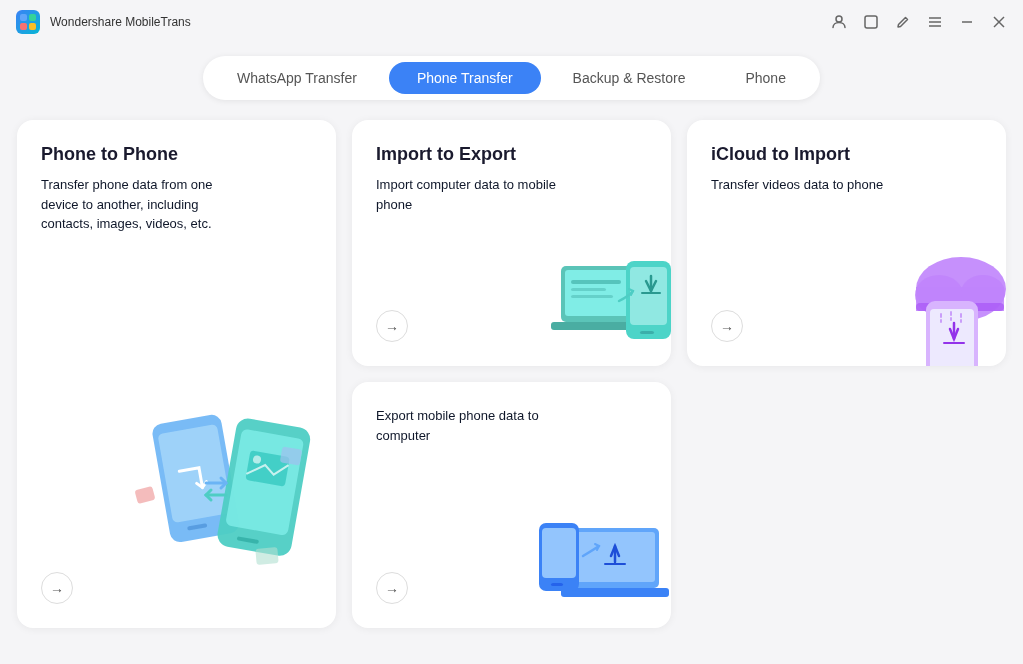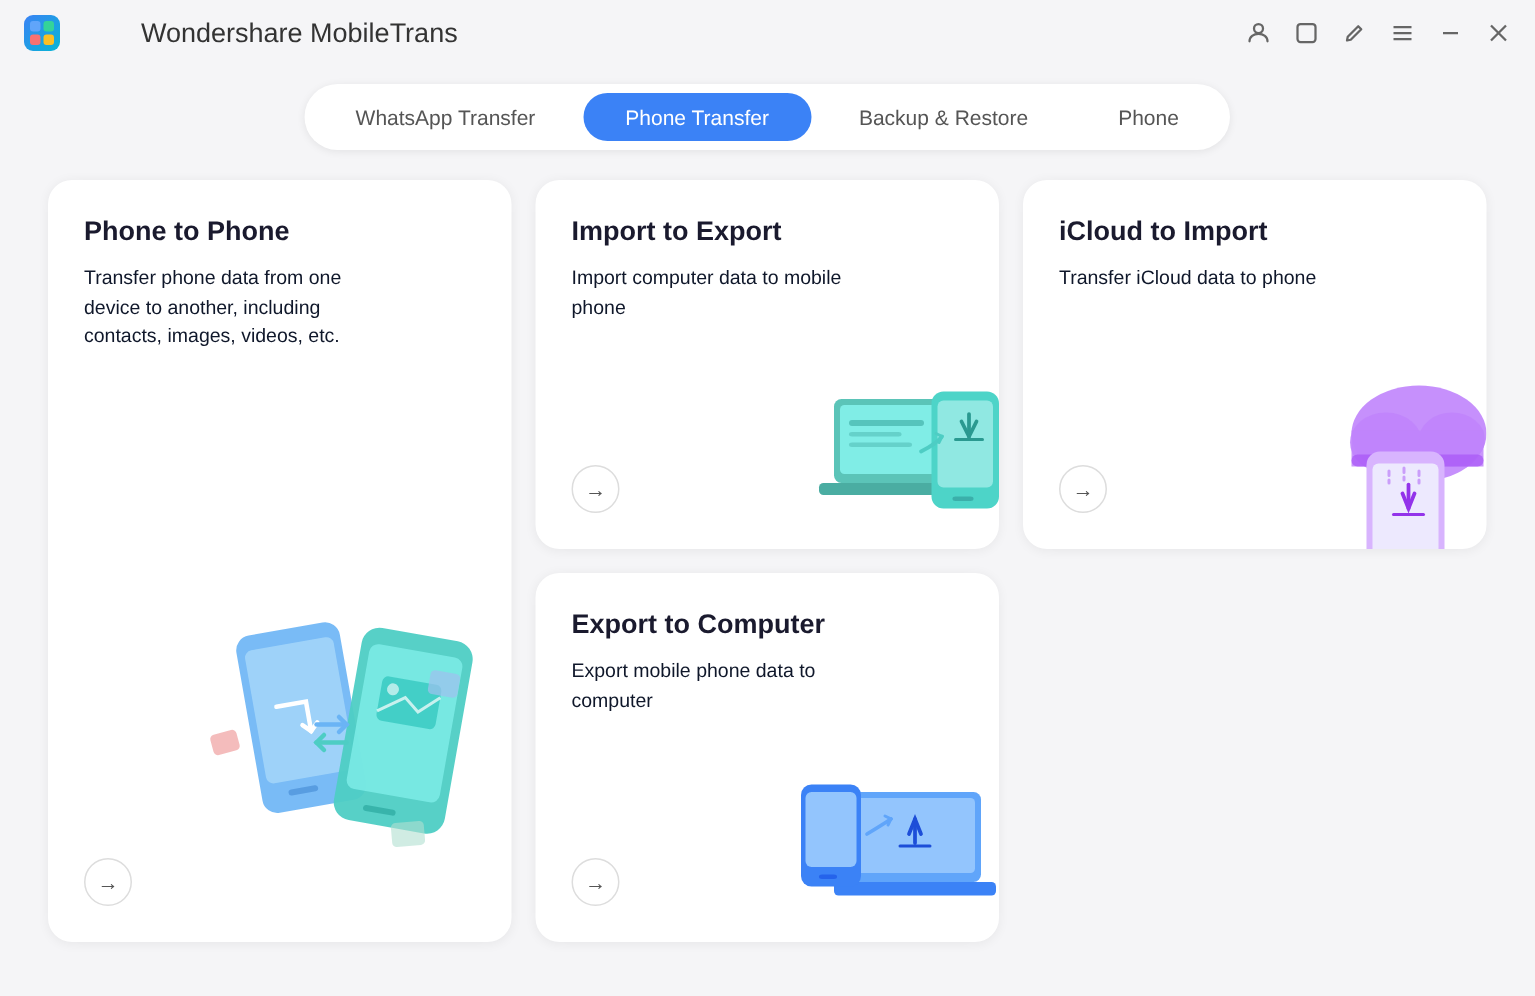--- a/index.html
+++ b/index.html
@@ -32,24 +32,23 @@
       border-radius: 6px;
       background: linear-gradient(135deg, #3b82f6, #06b6d4);
       display: flex;
       align-items: center;
       justify-content: center;
       font-size: 12px;
       color: white;
       font-weight: bold;
     }
     .app-title {
-      font-size: 18px;
+      font-size: 12px;
       color: #333;
       font-weight: 500;
-      margin-left: 44px;
     }
     .titlebar-controls {
       display: flex;
       align-items: center;
       gap: 16px;
     }
     .titlebar-icon {
       width: 16px;
       height: 16px;
       color: #666;
@@ -86,21 +85,21 @@
       transition: all 0.2s;
       white-space: nowrap;
     }
     .nav-tab.active {
       background: #3b82f6;
       color: white;
     }
 
     
     .main-content {
-      padding: 0 32px 32px;
+      padding: 0 17px 32px;
       display: grid;
       grid-template-columns: 1fr 1fr 1fr;
       grid-template-rows: 1fr 1fr;
       gap: 16px;
       height: calc(664px - 44px - 80px);
     }
 
     .card {
       background: white;
       border-radius: 16px;
@@ -323,21 +322,21 @@
         </g>
 
         <path d="M88 55 Q98 50 102 45" fill="none" stroke="#4ecdc4" stroke-width="2.5" stroke-linecap="round"></path>
         <path d="M98 43 L102 45 L100 49" fill="none" stroke="#4ecdc4" stroke-width="2" stroke-linecap="round"></path>
       </svg>
     </div>
   </div>
 
   <div class="card">
     <div class="card-title">iCloud to Import</div>
-    <div class="card-desc">Transfer iCloud data to phone</div>
+    <div class="card-desc">Transfer videos data to phone</div>
     <div class="arrow-btn">→</div>
 
     <div class="card-illustration icloud-illustration">
       <svg width="160" height="130" viewBox="0 0 160 130">
 
         <g transform="translate(55, 5)">
           <ellipse cx="50" cy="38" rx="45" ry="32" fill="#c084fc" opacity="0.9"></ellipse>
           <ellipse cx="28" cy="44" rx="24" ry="20" fill="#c084fc" opacity="0.85"></ellipse>
           <ellipse cx="72" cy="42" rx="22" ry="18" fill="#c084fc" opacity="0.85"></ellipse>
           <rect x="5" y="36" width="88" height="24" fill="#c084fc" opacity="0.85"></rect>
@@ -357,21 +356,20 @@
         <g opacity="0.5">
           <path d="M85 68 L85 76" stroke="#a855f7" stroke-width="2" stroke-linecap="round" stroke-dasharray="3,3"></path>
           <path d="M95 66 L95 74" stroke="#a855f7" stroke-width="2" stroke-linecap="round" stroke-dasharray="3,3"></path>
           <path d="M105 68 L105 76" stroke="#a855f7" stroke-width="2" stroke-linecap="round" stroke-dasharray="3,3"></path>
         </g>
       </svg>
     </div>
   </div>
 
   <div class="card">
-    <div class="card-title">Export to Computer</div>
     <div class="card-desc">Export mobile phone data to computer</div>
     <div class="arrow-btn">→</div>
 
     <div class="card-illustration export-illustration">
       <svg width="160" height="130" viewBox="0 0 160 130">
 
         <g transform="translate(40, 30)">
 
           <rect x="10" y="0" width="88" height="60" rx="5" fill="#60a5fa"></rect>
           <rect x="14" y="4" width="80" height="50" rx="3" fill="#93c5fd"></rect>

